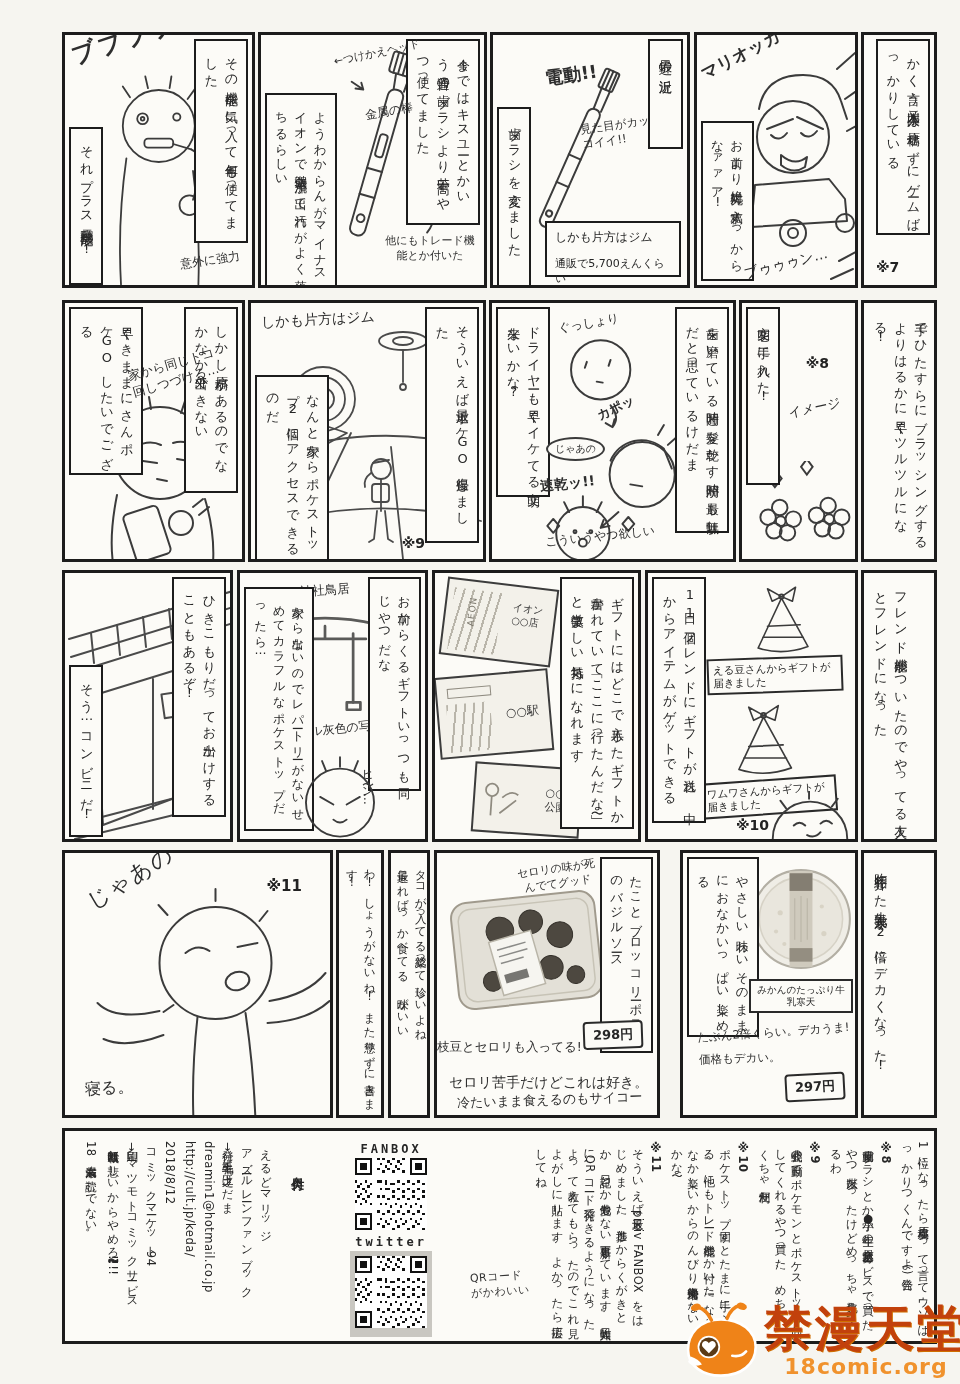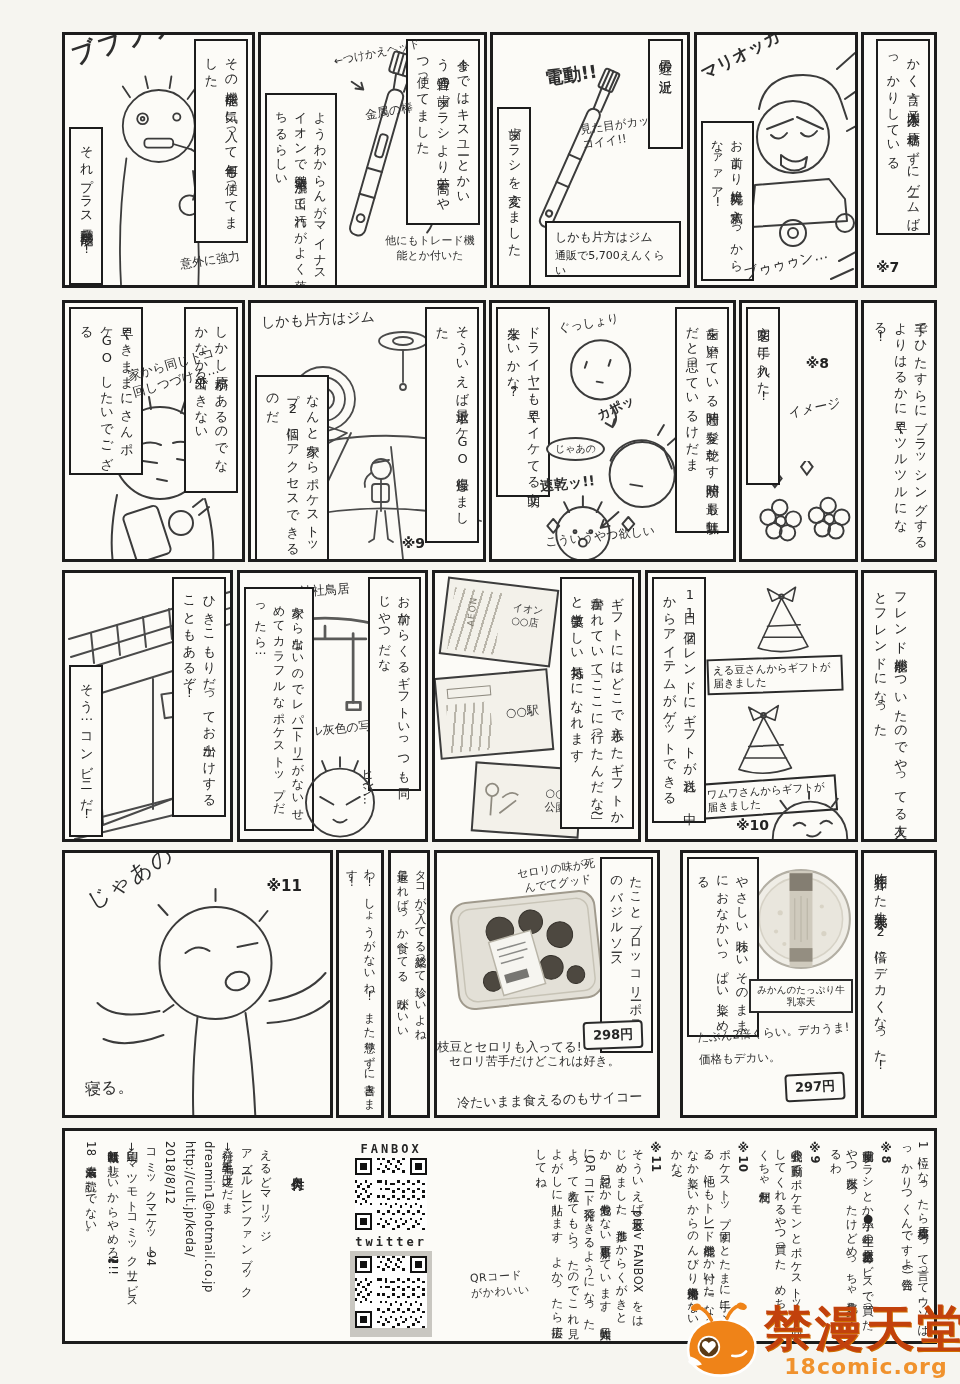--- a/index.html
+++ b/index.html
@@ -136,21 +136,21 @@
         <path d="M58 102 h13 M58 132 h13"></path>
         <circle cx="64" cy="164" r="3"></circle>
       </g>
     </svg>
     <div class="cap vtext up" style="top:4px;right:4px;height:110px;font-size:13.5px">最近の近況</div>
     <div class="fx" style="top:28px;left:52px;font-size:18px;font-weight:bold;transform:rotate(-8deg)">電動!!</div>
     <div class="fxwrap" style="top:82px;left:88px;width:78px;font-size:11.5px;transform:rotate(-8deg)">見た目がカッコイイ!!</div>
     <div class="cap vtext up" style="left:4px;top:72px;height:180px;font-size:13px">歯ブラシを変えました</div>
     <div class="inbox" style="right:6px;bottom:8px;width:136px;height:56px;padding:6px 8px">
       <div style="font-size:12px">しかも片方はジム</div>
-      <div style="font-size:11px;margin-top:2px">通販で5,700えんくらい</div>
+      <div style="font-size:11px;margin-top:10px">通販で5,700えんくらい</div>
     </div>
   </div>
 
   <div class="panel" style="left:258px;top:32px;width:229px;height:256px">
     <svg class="draw" viewBox="0 0 150 240" style="left:52px;top:12px;width:145px;height:232px">
       <g fill="none" stroke="#3b3b3b" stroke-width="2" stroke-linecap="round" stroke-linejoin="round">
         <g transform="rotate(16 75 120)">
           <rect x="52" y="6" width="26" height="22" rx="3"></rect>
           <path d="M57 6 v22 M62 6 v22 M67 6 v22 M72 6 v22"></path>
           <path d="M60 28 l2 16 M74 28 l-1 16"></path>
@@ -424,21 +424,21 @@
           <rect x="52" y="56" width="44" height="56" fill="#f6f5f0" stroke="#b9b5a8" stroke-width="1.5"></rect>
           <path d="M58 66 h30 M58 73 h30 M58 80 h24" stroke="#8b8b88" stroke-width="1.5"></path>
           <rect x="58" y="92" width="24" height="9" fill="#777672"></rect>
         </g>
       </g>
     </svg>
     <div class="fxwrap" style="top:8px;left:78px;width:84px;font-size:11px;transform:rotate(-8deg);text-align:center">セロリの味が死んでてグッド</div>
     <div class="cap vtext up" style="top:4px;right:4px;height:196px;font-size:12.5px">たことブロッコリーポテトのバジルソース</div>
     <div class="pricebox" style="right:14px;top:168px;transform:rotate(-2deg)">298円</div>
     <div class="fx" style="left:0;top:186px;font-size:12.5px">枝豆とセロリも入ってる!</div>
-    <div class="fx" style="left:12px;top:200px;font-size:12px">セロリ苦手だけどこれは好き。</div>
+    <div class="fx" style="left:12px;top:221px;font-size:14px">セロリ苦手だけどこれは好き。</div>
     <div class="fx" style="left:20px;top:238px;font-size:13px;transform:rotate(-2deg)">冷たいまま食えるのもサイコー</div>
   </div>
 
   <div class="panel" style="left:388px;top:850px;width:42px;height:268px">
     <div class="vtext up" style="height:100%;padding:8px 2px;font-size:11.5px;letter-spacing:1px">
       <div>タコが入ってる総菜って珍しいよね</div>
       <div>最近こればっか食べてる　味がいい</div>
     </div>
   </div>
 

